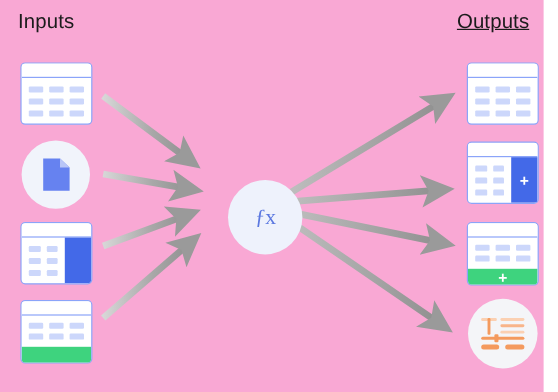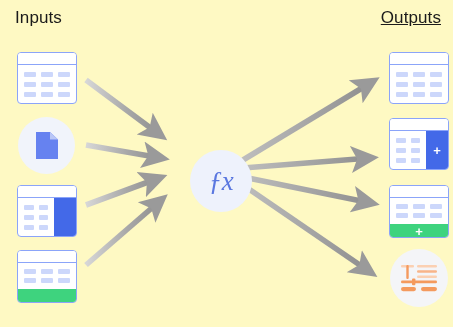--- a/index.html
+++ b/index.html
@@ -7,21 +7,21 @@
     padding: 0;
     background: #ffffff;
   }
   body {
     font-family: "Liberation Sans", sans-serif;
   }
   #canvas {
     position: relative;
     width: 453px;
     height: 327px;
-    background: #fef9c3;
+    background: #f9a8d4;
     overflow: hidden;
   }
 
   
   .col-heading {
     position: absolute;
     font-family: "Liberation Sans", sans-serif;
     font-size: 17px;
     font-weight: 400;
     color: #1b1b1b;
@@ -115,22 +115,21 @@
     width: 62px;
     height: 62px;
     border-radius: 50%;
     background: #eef2fc;
     display: flex;
     align-items: center;
     justify-content: center;
   }
   #fx-label {
     font-family: "Liberation Serif", serif;
-    font-style: italic;
-    font-size: 27px;
+    font-size: 18px;
     color: #5b78e0;
     line-height: 1;
     letter-spacing: -0.5px;
   }
 
   
   #arrow-layer {
     position: absolute;
     left: 0; top: 0;
     width: 465px;

